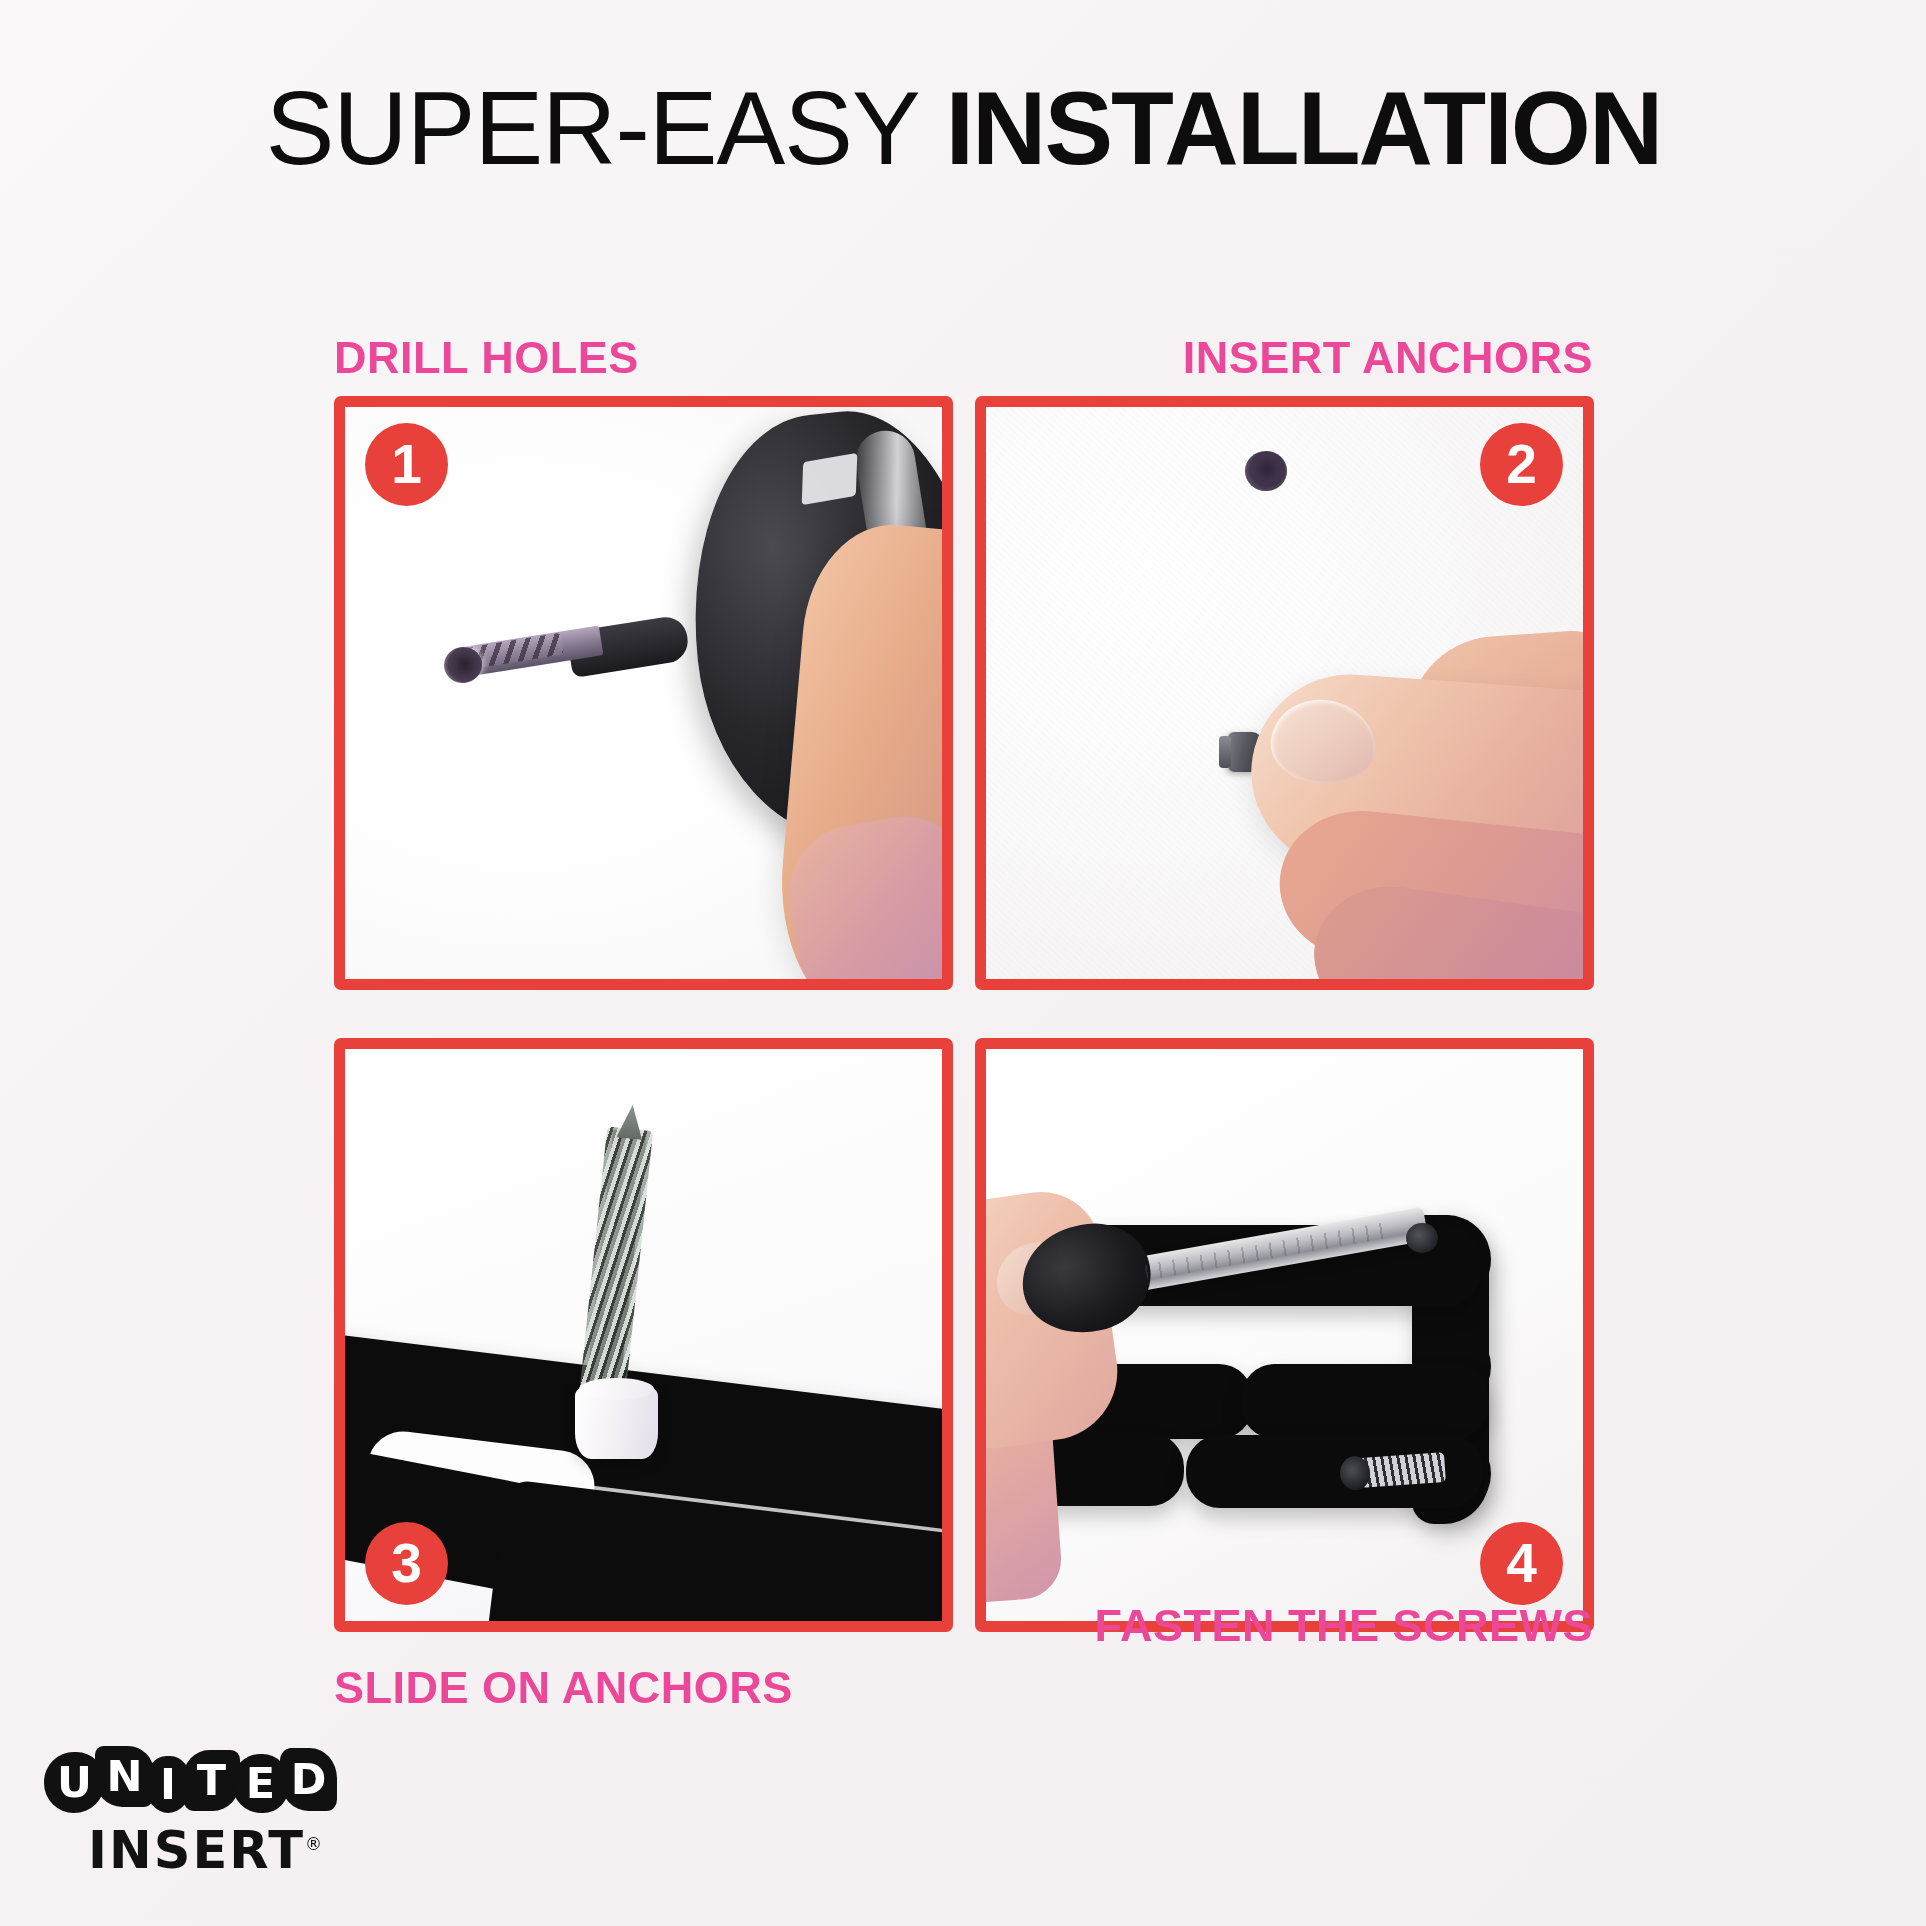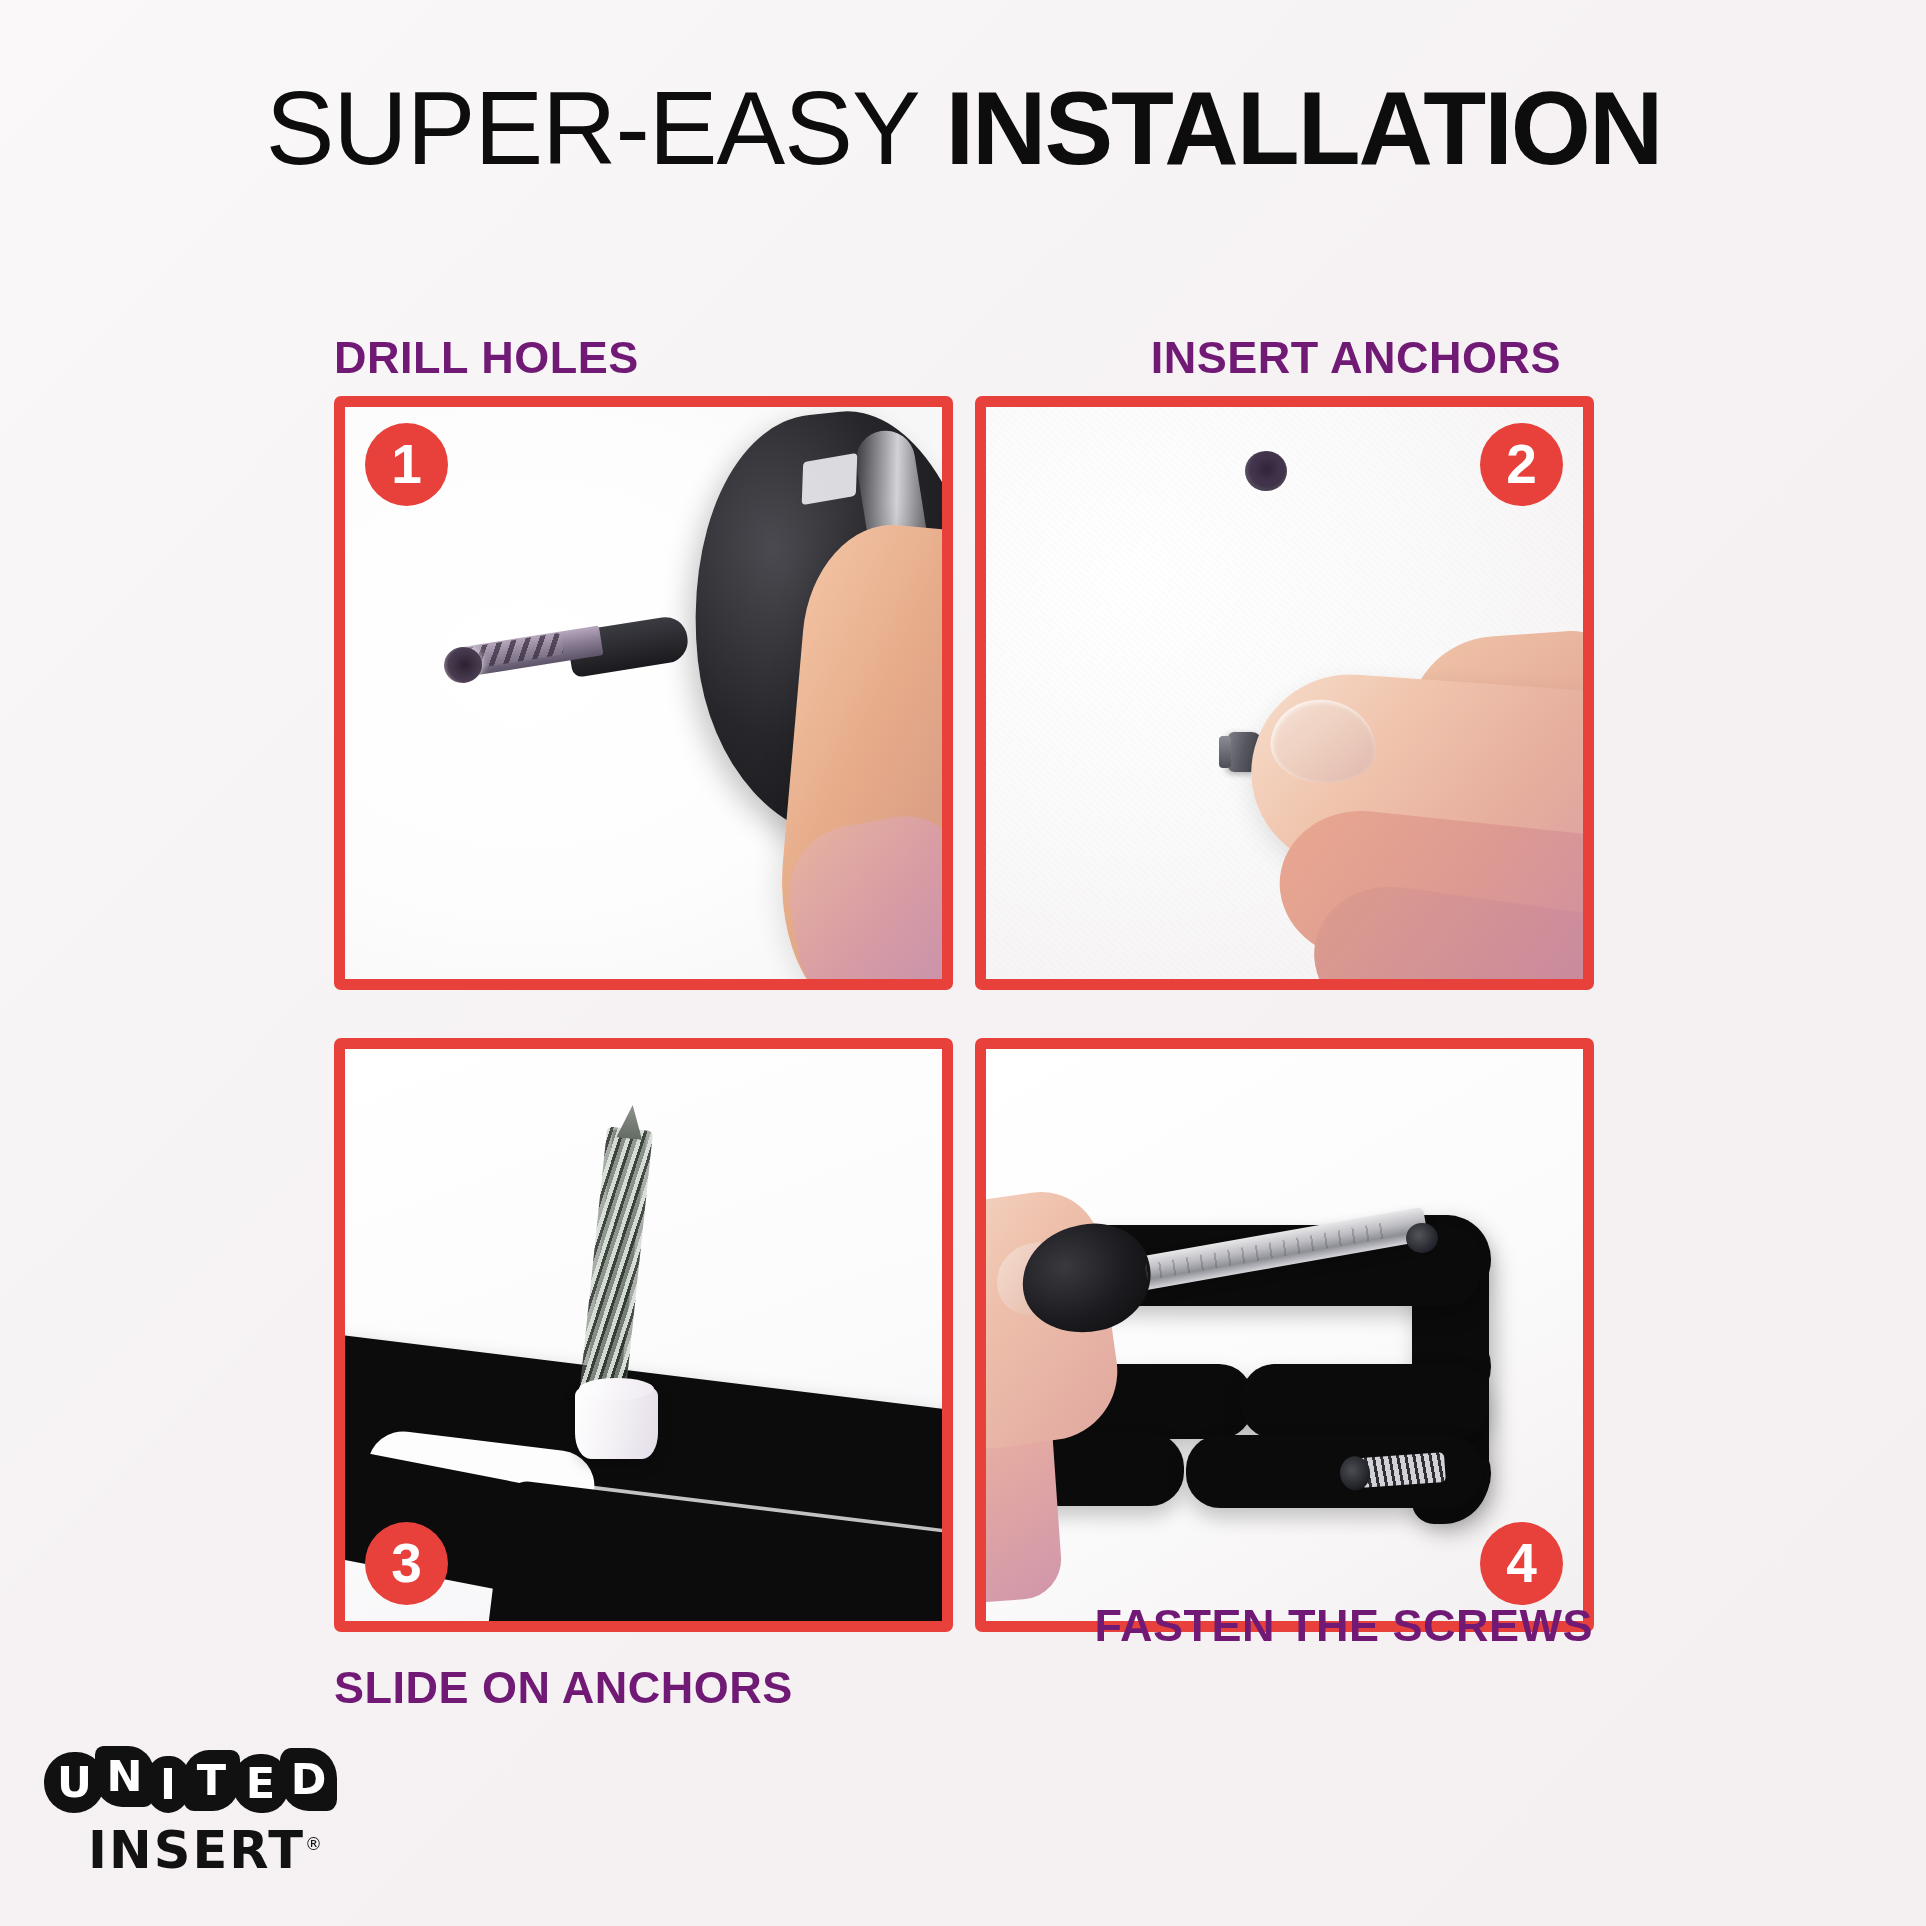--- a/index.html
+++ b/index.html
@@ -79,27 +79,27 @@
   .badge.tl { left: 20px;  top: 16px; }
   .badge.tr { right: 20px; top: 16px; }
   .badge.bl { left: 20px;  bottom: 16px; }
   .badge.br { right: 20px; bottom: 16px; }
 
   
   .caption {
     position: absolute;
     font-size: 45px;
     font-weight: 700;
-    color: #701a75;
+    color: #ec4899;
     letter-spacing: 0.5px;
     white-space: nowrap;
     line-height: 1;
   }
   .cap-1 { left: 334px;  top: 335px; }
-  .cap-2 { left: 942px;  top: 335px; width: 619px; text-align: right; }
+  .cap-2 { left: 974px;  top: 335px; width: 619px; text-align: right; }
   .cap-3 { left: 334px;  top: 1665px; }
   .cap-4 { left: 974px;  top: 1603px; width: 619px; text-align: right; }
 
   
   .wall-white { position:absolute; inset:0; background:
       radial-gradient(ellipse at 30% 45%, #ffffff 0%, #fdfdfd 55%, #f6f5f6 100%); }
   .drill-body {
     position: absolute;
     right: -40px; top: 6px;
     width: 287px; height: 426px;

